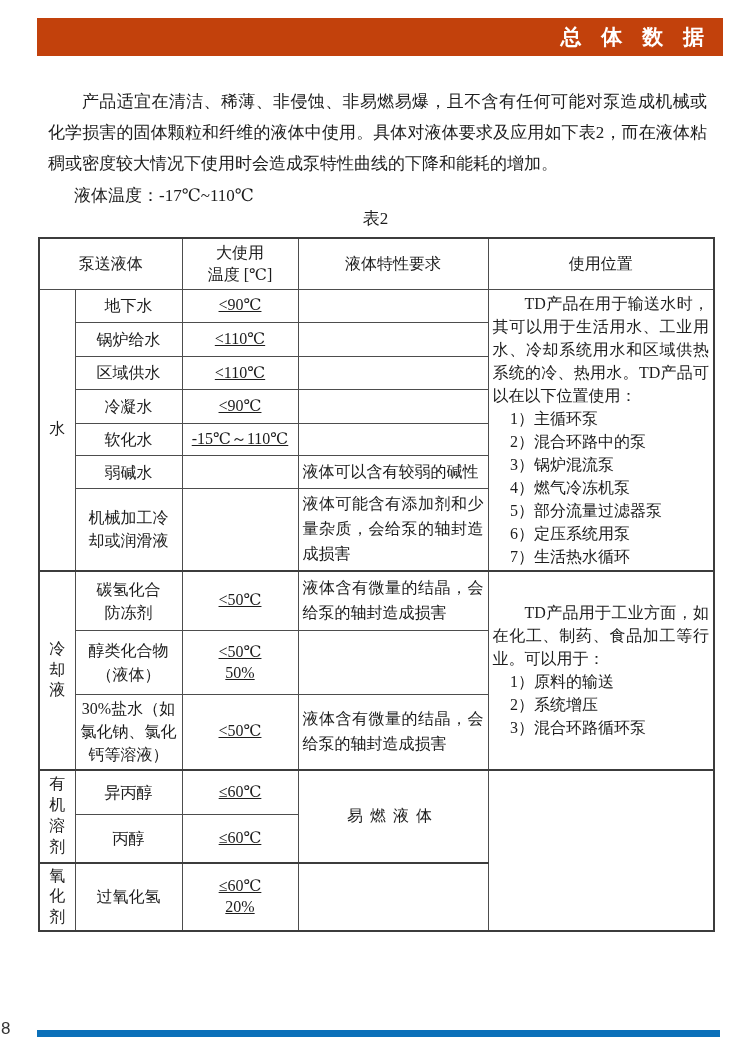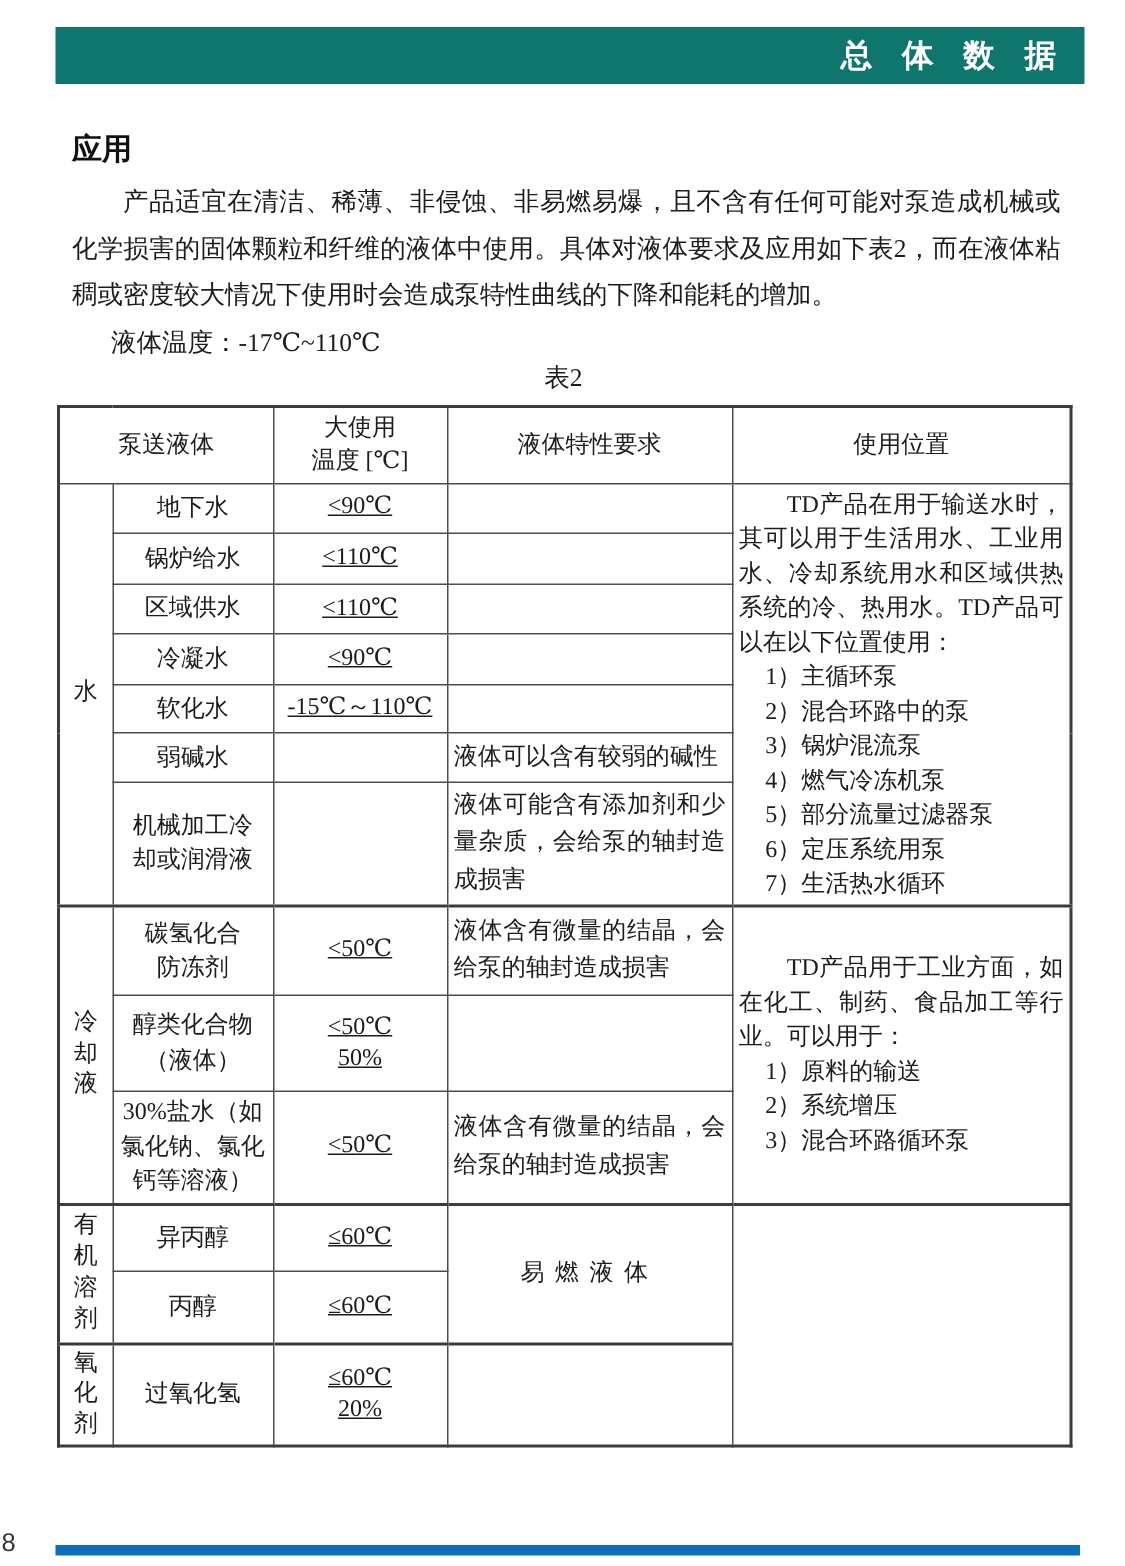--- a/index.html
+++ b/index.html
@@ -3,21 +3,21 @@
 <meta charset="utf-8">
 <style>
   html,body{margin:0;padding:0;}
   body{
     width:750px;height:1044px;position:relative;background:#ffffff;
     font-family:"Liberation Serif","DejaVu Serif",serif;color:#1c1c1c;
     overflow:hidden;
   }
   .top-bar{
     position:absolute;left:37px;top:18px;width:686px;height:38px;
-    background:#0f766e;display:flex;align-items:center;justify-content:flex-end;
+    background:#c2410c;display:flex;align-items:center;justify-content:flex-end;
   }
   .top-bar .title{
     color:#ffffff;font-family:"Liberation Sans","DejaVu Sans",sans-serif;
     font-weight:bold;font-size:21px;letter-spacing:7px;padding-right:12px;
   }
   .content{position:absolute;left:38px;top:86px;width:675px;}
   h1.app-heading{
     font-family:"Liberation Sans","DejaVu Sans",sans-serif;
     font-size:20px;font-weight:bold;margin:0 0 6px 10px;color:#111;
   }
@@ -54,21 +54,20 @@
   .bottom-bar{position:absolute;left:37px;top:1030px;width:683px;height:7px;background:#0b70b9;}
 </style>
 </head>
 <body>
 
 <div class="top-bar">
   <span class="title">总 体 数 据</span>
 </div>
 
 <div class="content">
-  <h1 class="app-heading">应用</h1>
   <p class="intro">产品适宜在清洁、稀薄、非侵蚀、非易燃易爆，且不含有任何可能对泵造成机械或化学损害的固体颗粒和纤维的液体中使用。具体对液体要求及应用如下表2，而在液体粘稠或密度较大情况下使用时会造成泵特性曲线的下降和能耗的增加。</p>
   <div class="temp-line">液体温度：-17℃~110℃</div>
   <div class="table-caption">表2</div>
 
   <table class="spec">
     <colgroup>
       <col style="width:36px">
         <col style="width:107px">
         <col style="width:116px">
         <col style="width:190px">

